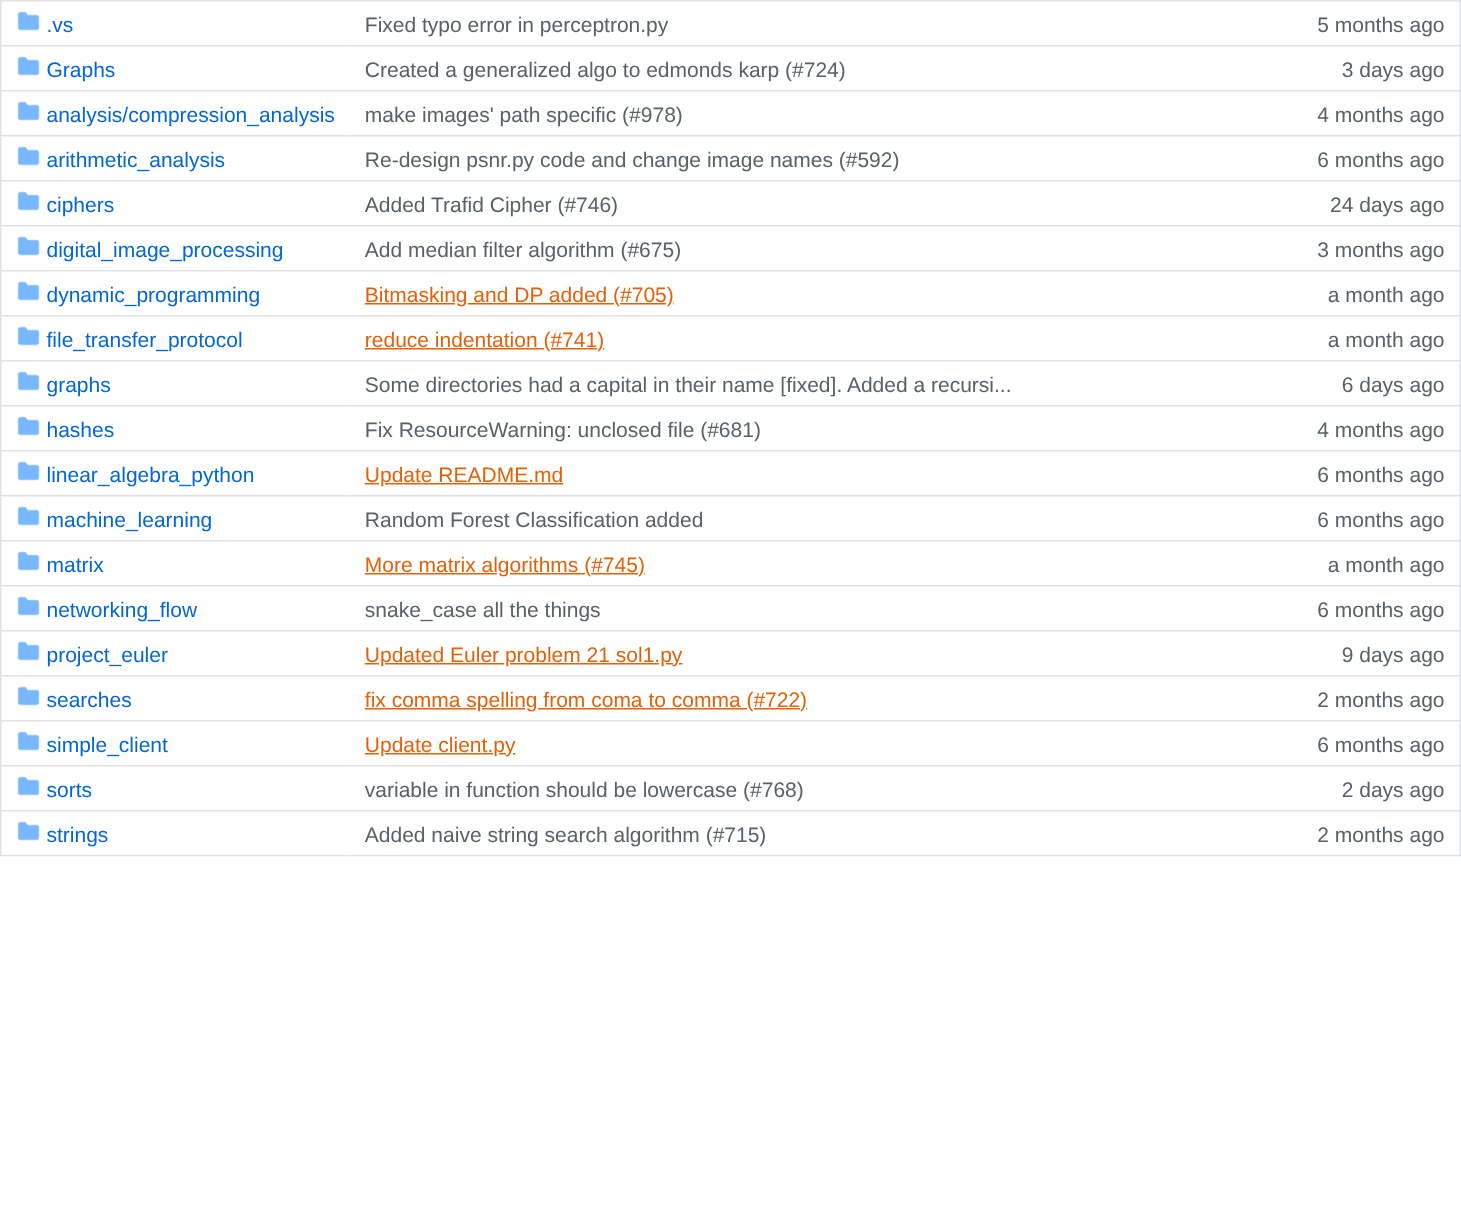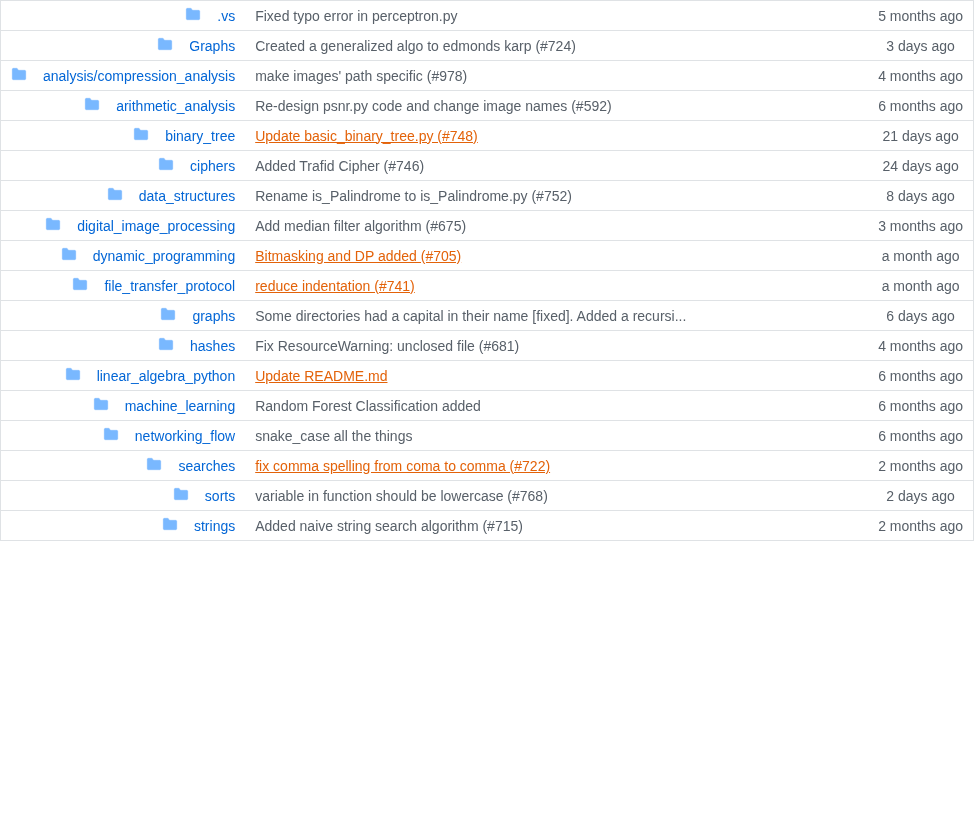--- a/index.html
+++ b/index.html
@@ -28,21 +28,21 @@
     .td-name {
       width: 220px;
     }
     .td-commit {
       width: 100%;
       color: #586069;
       margin-top: 13px;
     }
     .td-time {
       width: 130px;
-      text-align: center;
+      text-align: right;
       color: #586069;
       white-space: nowrap;
     }
     .folder-icon {
       display: inline-block;
       width: 16px;
       height: 14px;
       flex-shrink: 0;
     }
     .link-blue {
@@ -53,22 +53,21 @@
     .commit-orange {
       color: #e36209;
       cursor: pointer;
     }
     .commit-default {
       color: #586069;
     }
     .name-cell {
       display: flex;
       align-items: center;
-      gap: 16px;
-      justify-content: flex-end;
+      gap: 4px;
     }
   </style>
 </head>
 <body>
 
 <table class="file-table">
   <tbody id="table-body">
   <tr>
         <td class="td-name">
           <div class="name-cell">
@@ -116,56 +115,32 @@
         </td>
         <td class="td-commit"><span class="commit-default">Re-design psnr.py code and change image names (#592)</span></td>
         <td class="td-time">6 months ago</td>
       </tr>
       <tr>
         <td class="td-name">
           <div class="name-cell">
             <span><svg class="folder-icon" viewBox="0 0 16 14" fill="none" xmlns="http://www.w3.org/2000/svg">
       <path d="M1 2.5C1 1.67 1.67 1 2.5 1H6L7.5 3H13.5C14.33 3 15 3.67 15 4.5V11.5C15 12.33 14.33 13 13.5 13H2.5C1.67 13 1 12.33 1 11.5V2.5Z" fill="#79b8ff" stroke="#c8e1ff" stroke-width="0.5"></path>
     </svg></span>
-            <a class="link-blue" href="#">binary_tree</a>
-          </div>
-        </td>
-        <td class="td-commit"><a class="commit-orange" href="#">Update basic_binary_tree.py (#748)</a></td>
-        <td class="td-time">21 days ago</td>
-      </tr>
-      <tr>
-        <td class="td-name">
-          <div class="name-cell">
-            <span><svg class="folder-icon" viewBox="0 0 16 14" fill="none" xmlns="http://www.w3.org/2000/svg">
-      <path d="M1 2.5C1 1.67 1.67 1 2.5 1H6L7.5 3H13.5C14.33 3 15 3.67 15 4.5V11.5C15 12.33 14.33 13 13.5 13H2.5C1.67 13 1 12.33 1 11.5V2.5Z" fill="#79b8ff" stroke="#c8e1ff" stroke-width="0.5"></path>
-    </svg></span>
             <a class="link-blue" href="#">ciphers</a>
           </div>
         </td>
         <td class="td-commit"><span class="commit-default">Added Trafid Cipher (#746)</span></td>
         <td class="td-time">24 days ago</td>
       </tr>
       <tr>
         <td class="td-name">
           <div class="name-cell">
             <span><svg class="folder-icon" viewBox="0 0 16 14" fill="none" xmlns="http://www.w3.org/2000/svg">
       <path d="M1 2.5C1 1.67 1.67 1 2.5 1H6L7.5 3H13.5C14.33 3 15 3.67 15 4.5V11.5C15 12.33 14.33 13 13.5 13H2.5C1.67 13 1 12.33 1 11.5V2.5Z" fill="#79b8ff" stroke="#c8e1ff" stroke-width="0.5"></path>
     </svg></span>
-            <a class="link-blue" href="#">data_structures</a>
-          </div>
-        </td>
-        <td class="td-commit"><span class="commit-default">Rename is_Palindrome to is_Palindrome.py (#752)</span></td>
-        <td class="td-time">8 days ago</td>
-      </tr>
-      <tr>
-        <td class="td-name">
-          <div class="name-cell">
-            <span><svg class="folder-icon" viewBox="0 0 16 14" fill="none" xmlns="http://www.w3.org/2000/svg">
-      <path d="M1 2.5C1 1.67 1.67 1 2.5 1H6L7.5 3H13.5C14.33 3 15 3.67 15 4.5V11.5C15 12.33 14.33 13 13.5 13H2.5C1.67 13 1 12.33 1 11.5V2.5Z" fill="#79b8ff" stroke="#c8e1ff" stroke-width="0.5"></path>
-    </svg></span>
             <a class="link-blue" href="#">digital_image_processing</a>
           </div>
         </td>
         <td class="td-commit"><span class="commit-default">Add median filter algorithm (#675)</span></td>
         <td class="td-time">3 months ago</td>
       </tr>
       <tr>
         <td class="td-name">
           <div class="name-cell">
             <span><svg class="folder-icon" viewBox="0 0 16 14" fill="none" xmlns="http://www.w3.org/2000/svg">
@@ -236,37 +211,73 @@
         </td>
         <td class="td-commit"><span class="commit-default">Random Forest Classification added</span></td>
         <td class="td-time">6 months ago</td>
       </tr>
       <tr>
         <td class="td-name">
           <div class="name-cell">
             <span><svg class="folder-icon" viewBox="0 0 16 14" fill="none" xmlns="http://www.w3.org/2000/svg">
       <path d="M1 2.5C1 1.67 1.67 1 2.5 1H6L7.5 3H13.5C14.33 3 15 3.67 15 4.5V11.5C15 12.33 14.33 13 13.5 13H2.5C1.67 13 1 12.33 1 11.5V2.5Z" fill="#79b8ff" stroke="#c8e1ff" stroke-width="0.5"></path>
     </svg></span>
+            <a class="link-blue" href="#">matrix</a>
+          </div>
+        </td>
+        <td class="td-commit"><a class="commit-orange" href="#">More matrix algorithms (#745)</a></td>
+        <td class="td-time">a month ago</td>
+      </tr>
+      <tr>
+        <td class="td-name">
+          <div class="name-cell">
+            <span><svg class="folder-icon" viewBox="0 0 16 14" fill="none" xmlns="http://www.w3.org/2000/svg">
+      <path d="M1 2.5C1 1.67 1.67 1 2.5 1H6L7.5 3H13.5C14.33 3 15 3.67 15 4.5V11.5C15 12.33 14.33 13 13.5 13H2.5C1.67 13 1 12.33 1 11.5V2.5Z" fill="#79b8ff" stroke="#c8e1ff" stroke-width="0.5"></path>
+    </svg></span>
             <a class="link-blue" href="#">networking_flow</a>
           </div>
         </td>
         <td class="td-commit"><span class="commit-default">snake_case all the things</span></td>
         <td class="td-time">6 months ago</td>
+      </tr>
+      <tr>
+        <td class="td-name">
+          <div class="name-cell">
+            <span><svg class="folder-icon" viewBox="0 0 16 14" fill="none" xmlns="http://www.w3.org/2000/svg">
+      <path d="M1 2.5C1 1.67 1.67 1 2.5 1H6L7.5 3H13.5C14.33 3 15 3.67 15 4.5V11.5C15 12.33 14.33 13 13.5 13H2.5C1.67 13 1 12.33 1 11.5V2.5Z" fill="#79b8ff" stroke="#c8e1ff" stroke-width="0.5"></path>
+    </svg></span>
+            <a class="link-blue" href="#">project_euler</a>
+          </div>
+        </td>
+        <td class="td-commit"><a class="commit-orange" href="#">Updated Euler problem 21 sol1.py</a></td>
+        <td class="td-time">9 days ago</td>
       </tr>
       <tr>
         <td class="td-name">
           <div class="name-cell">
             <span><svg class="folder-icon" viewBox="0 0 16 14" fill="none" xmlns="http://www.w3.org/2000/svg">
       <path d="M1 2.5C1 1.67 1.67 1 2.5 1H6L7.5 3H13.5C14.33 3 15 3.67 15 4.5V11.5C15 12.33 14.33 13 13.5 13H2.5C1.67 13 1 12.33 1 11.5V2.5Z" fill="#79b8ff" stroke="#c8e1ff" stroke-width="0.5"></path>
     </svg></span>
             <a class="link-blue" href="#">searches</a>
           </div>
         </td>
         <td class="td-commit"><a class="commit-orange" href="#">fix comma spelling from coma to comma (#722)</a></td>
         <td class="td-time">2 months ago</td>
+      </tr>
+      <tr>
+        <td class="td-name">
+          <div class="name-cell">
+            <span><svg class="folder-icon" viewBox="0 0 16 14" fill="none" xmlns="http://www.w3.org/2000/svg">
+      <path d="M1 2.5C1 1.67 1.67 1 2.5 1H6L7.5 3H13.5C14.33 3 15 3.67 15 4.5V11.5C15 12.33 14.33 13 13.5 13H2.5C1.67 13 1 12.33 1 11.5V2.5Z" fill="#79b8ff" stroke="#c8e1ff" stroke-width="0.5"></path>
+    </svg></span>
+            <a class="link-blue" href="#">simple_client</a>
+          </div>
+        </td>
+        <td class="td-commit"><a class="commit-orange" href="#">Update client.py</a></td>
+        <td class="td-time">6 months ago</td>
       </tr>
       <tr>
         <td class="td-name">
           <div class="name-cell">
             <span><svg class="folder-icon" viewBox="0 0 16 14" fill="none" xmlns="http://www.w3.org/2000/svg">
       <path d="M1 2.5C1 1.67 1.67 1 2.5 1H6L7.5 3H13.5C14.33 3 15 3.67 15 4.5V11.5C15 12.33 14.33 13 13.5 13H2.5C1.67 13 1 12.33 1 11.5V2.5Z" fill="#79b8ff" stroke="#c8e1ff" stroke-width="0.5"></path>
     </svg></span>
             <a class="link-blue" href="#">sorts</a>
           </div>
         </td>

